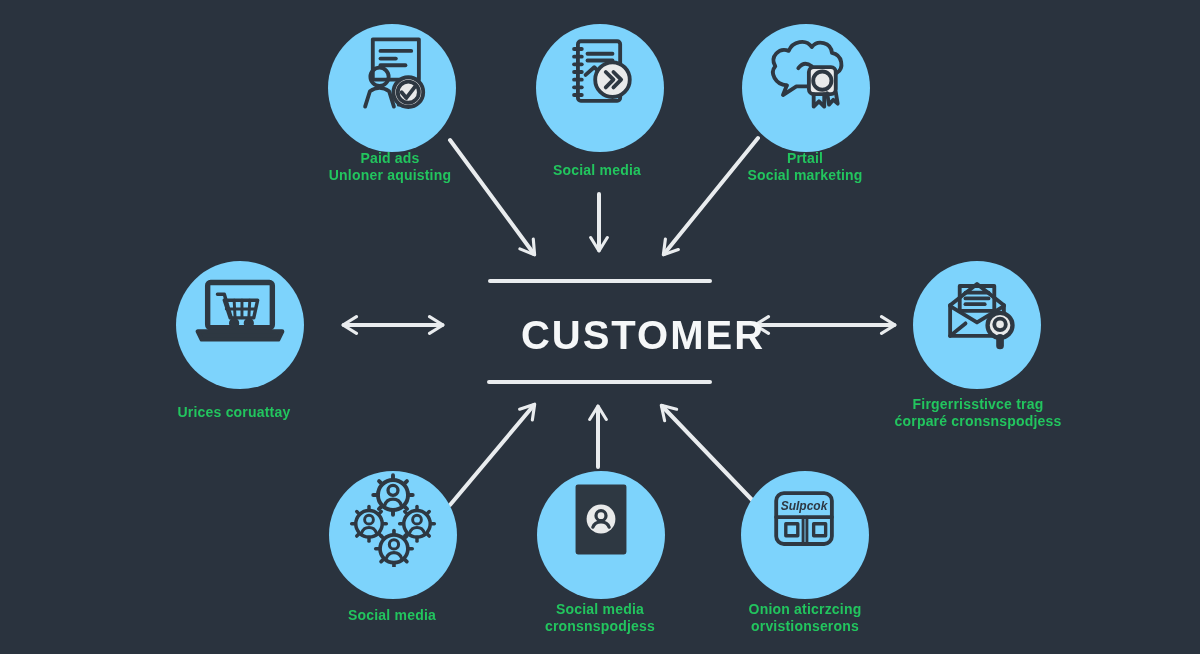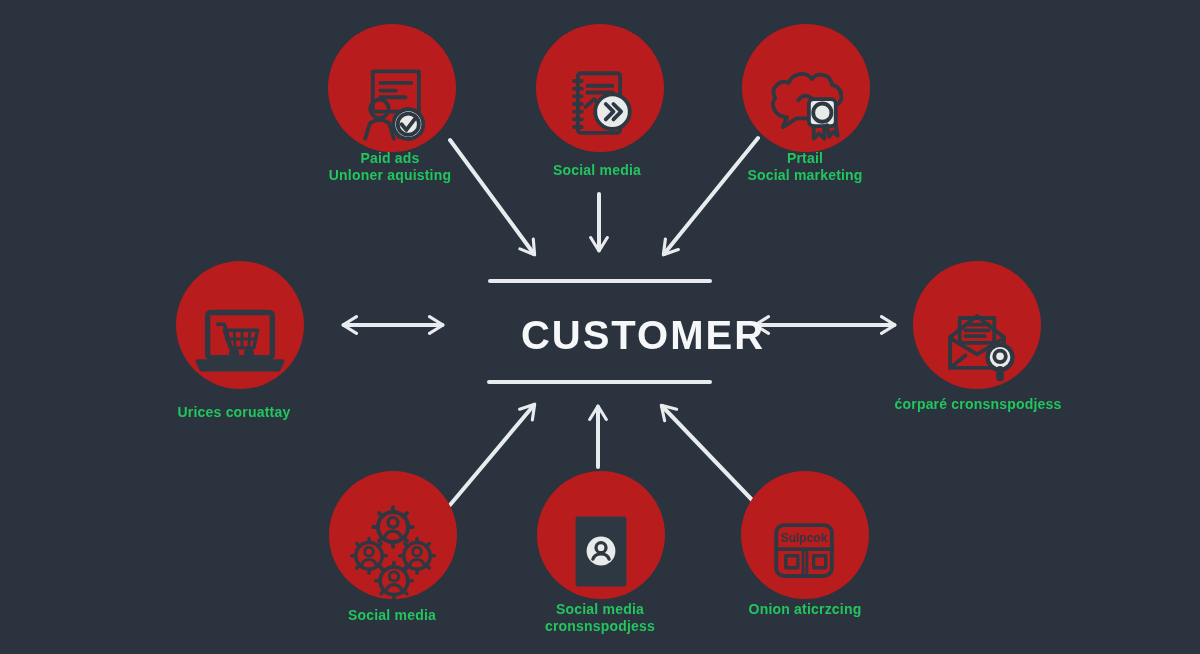--- a/index.html
+++ b/index.html
@@ -6,22 +6,22 @@
   #canvas{
     position:relative;
     width:1200px;height:654px;
     background:#2a333e;
     overflow:hidden;
     font-family:"Liberation Sans",sans-serif;
   }
   #overlay{position:absolute;left:0;top:0;width:1200px;height:654px;}
   .circle{
     position:absolute;width:128px;height:128px;border-radius:50%;
-    background:#b91c1c;transform:translate(-50%,-50%);
-    display:flex;align-items:flex-end;justify-content:center;
+    background:#7dd3fc;transform:translate(-50%,-50%);
+    display:flex;align-items:flex-start;justify-content:center;font-style:italic;
   }
   .label{
     position:absolute;transform:translateX(-50%);
     text-align:center;font-weight:700;font-size:14px;line-height:1.24;
     color:#22c55e;letter-spacing:.2px;white-space:nowrap;
   }
   .label span{display:block;}
   #customer-label{
     position:absolute;left:600px;top:335px;transform:translate(-50%,-50%);
     font-weight:700;font-size:40px;letter-spacing:2px;color:#f5f7f8;margin-left:43px;
@@ -211,29 +211,31 @@
   <div class="label" style="left:805px;top:150px;">
     <span>Prtail</span>
     <span>Social marketing</span>
   </div>
 
   <div class="label" style="left:234px;top:404px;text-align:center;">
     <span>Urices coruattay</span>
   </div>
 
   <div class="label" style="left:978px;top:396px;">
+    <span>Firgerrisstivce trag</span>
     <span>ćorparé cronsnspodjess</span>
   </div>
 
   <div class="label" style="left:392px;top:607px;">
     <span>Social media</span>
   </div>
 
   <div class="label" style="left:600px;top:601px;">
     <span>Social media</span>
     <span>cronsnspodjess</span>
   </div>
 
   <div class="label" style="left:805px;top:601px;">
     <span>Onion aticrzcing</span>
+    <span>orvistionserons</span>
   </div>
 
 </div>
 
 </body></html>

